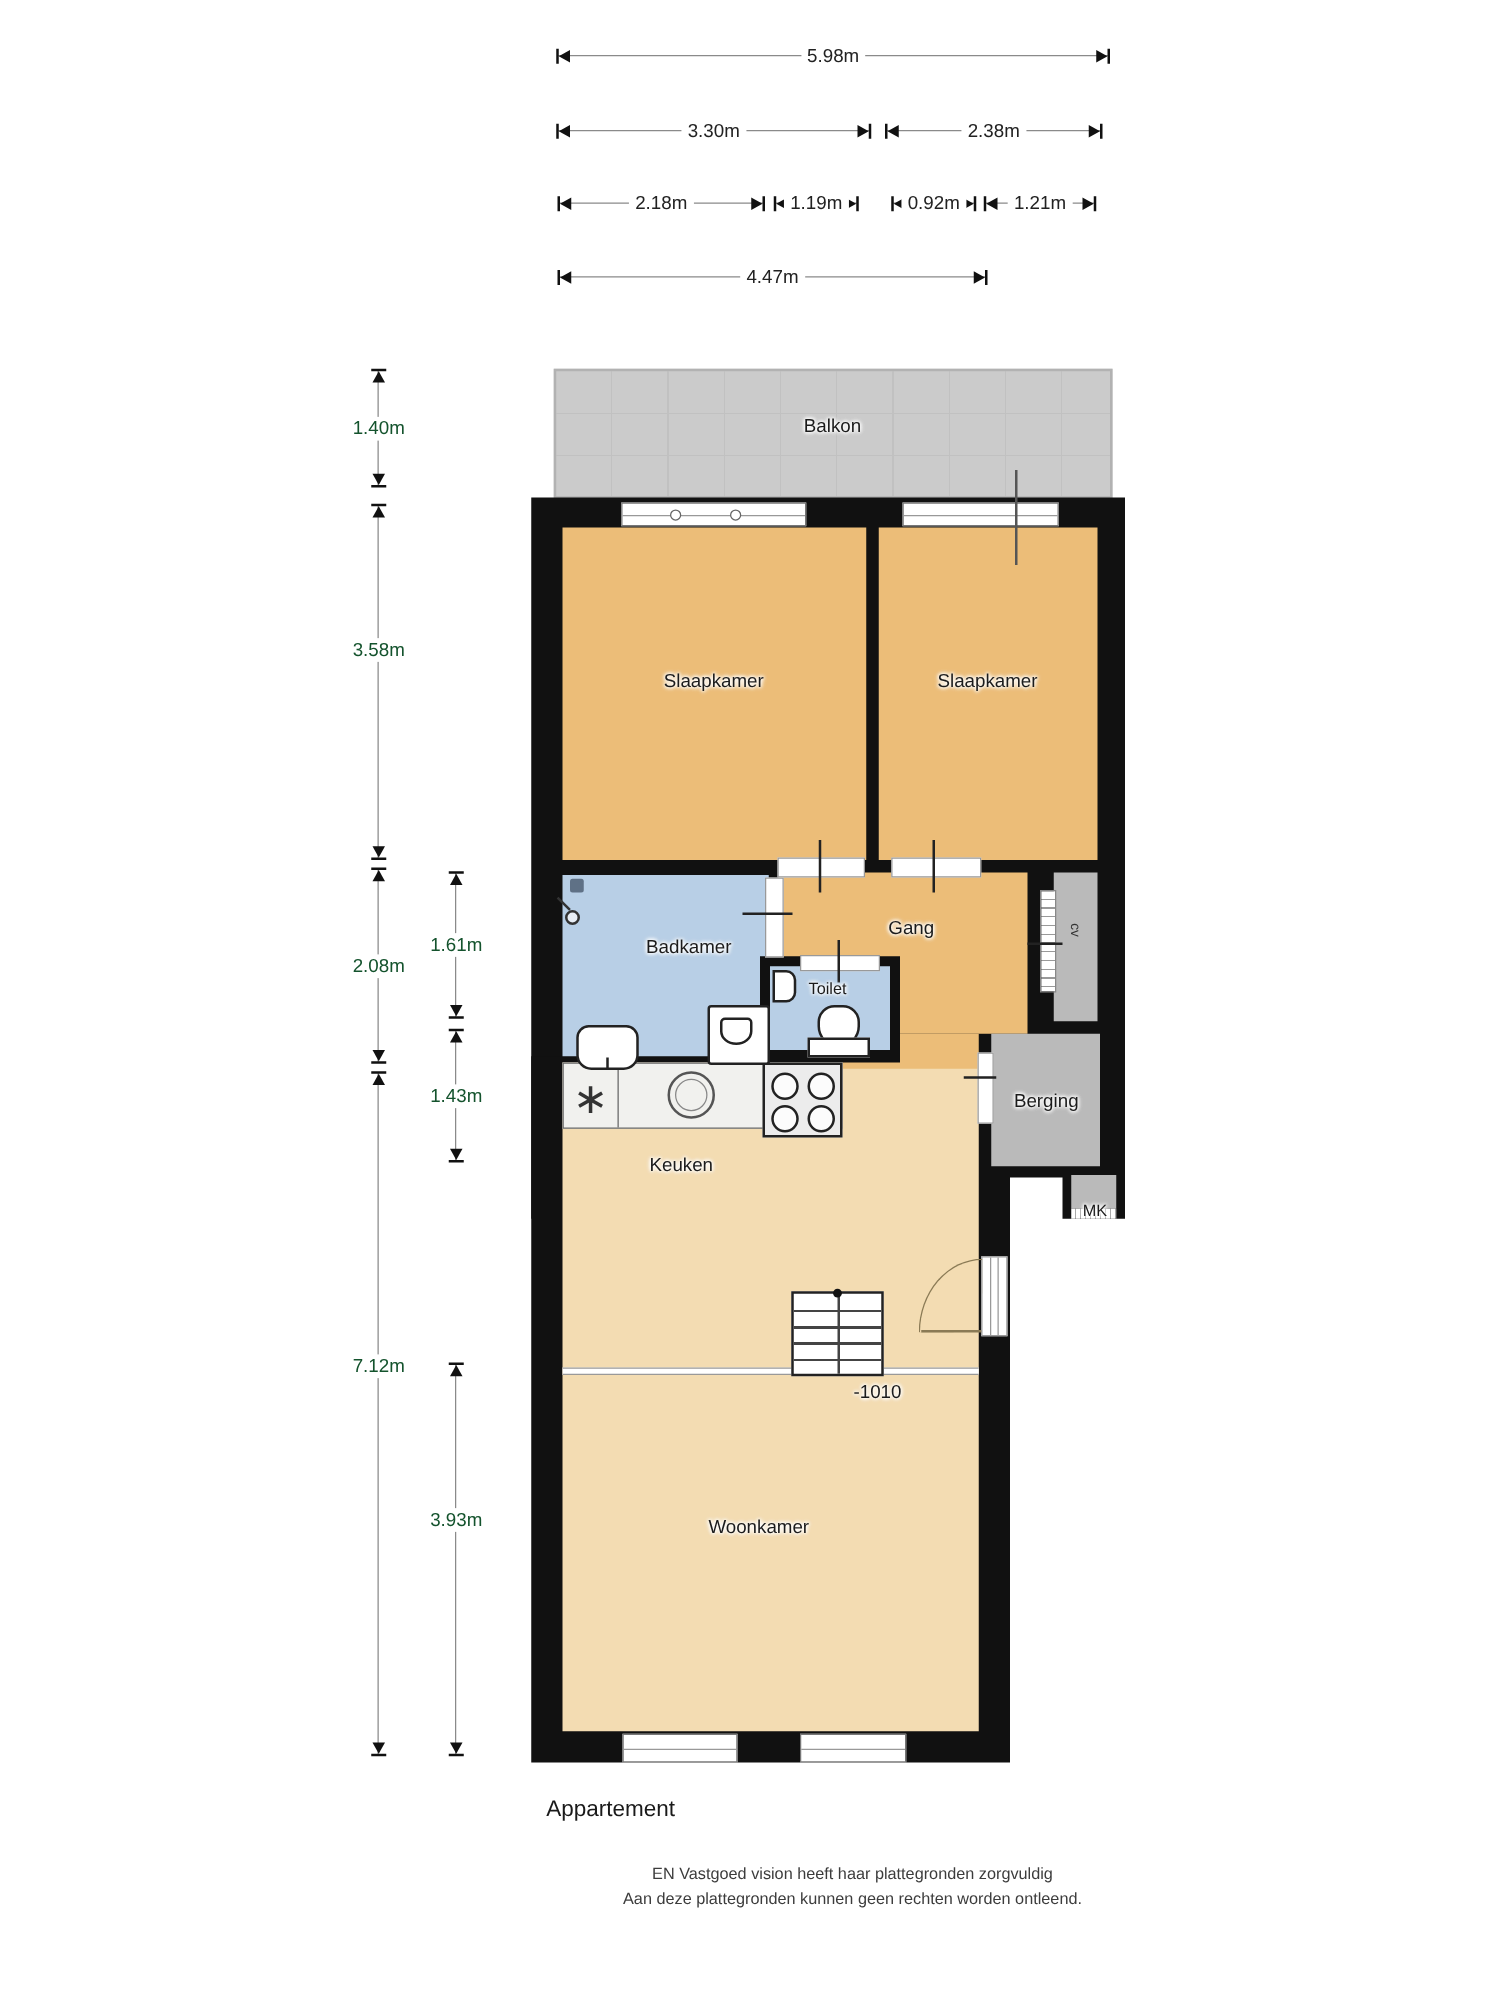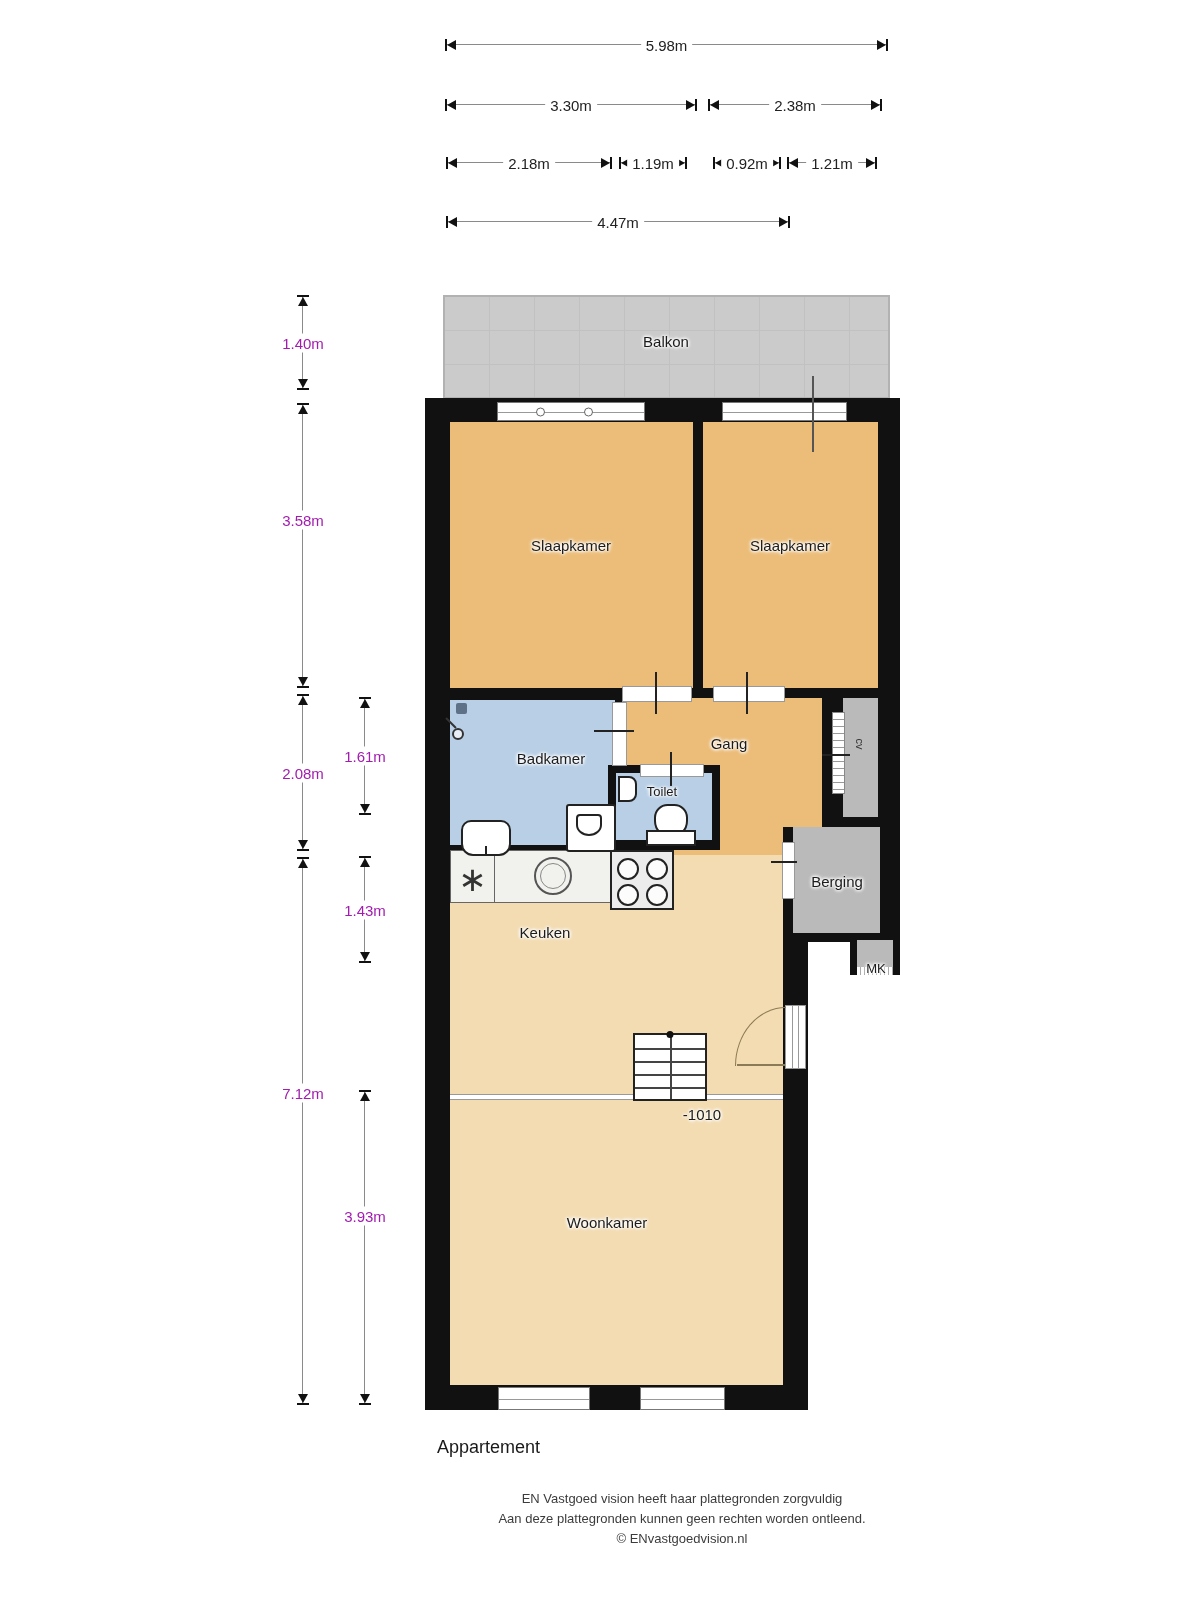--- a/index.html
+++ b/index.html
@@ -31,21 +31,21 @@
   .hdim .lbl{position:absolute;left:50%;top:8px;transform:translate(-50%,-50%);background:#fff;
              padding:0 5px;font-size:15px;color:#222;white-space:nowrap;}
   .vdim{position:absolute;width:16px;}
   .vdim .ln{position:absolute;top:1px;bottom:1px;left:7px;width:1px;background:#8a8a8a;}
   .vdim .b{position:absolute;left:2px;height:2px;width:12px;background:#111;}
   .vdim .bt{top:0;} .vdim .bb{bottom:0;}
   .vdim .t{position:absolute;left:3px;width:0;height:0;border-left:5px solid transparent;border-right:5px solid transparent;}
   .vdim .tt{top:2px;border-bottom:9px solid #111;}
   .vdim .tb{bottom:2px;border-top:9px solid #111;}
   .vdim .lbl{position:absolute;left:8px;top:50%;transform:translate(-50%,-50%);background:#fff;
-             padding:1px 4px;font-size:15px;color:#a21caf;white-space:nowrap;}
+             padding:1px 4px;font-size:15px;color:#14532d;white-space:nowrap;}
 
   
   .wnd{position:absolute;background:#fff;border:1px solid #777;}
   .wnd .mid{position:absolute;left:0;right:0;top:50%;height:1px;background:#999;}
   .wnd .c{position:absolute;top:50%;transform:translate(0,-50%);width:7px;height:7px;border:1px solid #666;
           border-radius:50%;background:#fff;}
   .opening{position:absolute;background:#fff;border:1px solid #999;}
   .tickv{position:absolute;width:2px;background:#222;}
   .tickh{position:absolute;height:2px;background:#222;}
   .folddoor{position:absolute;background:repeating-linear-gradient(to bottom,#fff 0 6px,#999 6px 7px);border:1px solid #888;}
@@ -171,21 +171,21 @@
     <span class="lbl" style="top:43%;">7.12m</span>
   </div>
   <div class="vdim" style="left:357px;top:697px;height:118px;">
     <div class="ln"></div>
       <div class="b bt"></div>
       <div class="b bb"></div>
       <div class="t tt"></div>
       <div class="t tb"></div>
     <span class="lbl">1.61m</span>
   </div>
-  <div class="vdim" style="left:357px;top:823px;height:107px;margin-top:33px;">
+  <div class="vdim" style="left:357px;top:823px;height:107px;">
     <div class="ln"></div>
       <div class="b bt"></div>
       <div class="b bb"></div>
       <div class="t tt"></div>
       <div class="t tb"></div>
     <span class="lbl">1.43m</span>
   </div>
   <div class="vdim" style="left:357px;top:1090px;height:315px;">
     <div class="ln"></div>
       <div class="b bt"></div>
@@ -296,16 +296,15 @@
   <div class="rlabel" style="left:837px;top:881px;">Berging</div>
   <div class="rlabel small" style="left:876px;top:953px;margin-top:15px;">MK</div>
   <div class="rlabel" style="left:545px;top:932px;">Keuken</div>
   <div class="rlabel" style="left:607px;top:1222px;">Woonkamer</div>
   <div class="rlabel" style="left:690px;top:1114px;margin-left:12px;">-1010</div>
 
   <div class="plan-title" style="left:437px;top:1437px;">Appartement</div>
   <div class="disclaimer" style="left:427px;top:1489px;width:510px;">
     <div>EN Vastgoed vision heeft haar plattegronden zorgvuldig</div>
     <div>Aan deze plattegronden kunnen geen rechten worden ontleend.</div>
-    <div>© ENvastgoedvision.nl</div>
   </div>
 
 </div>
 
 </body></html>

